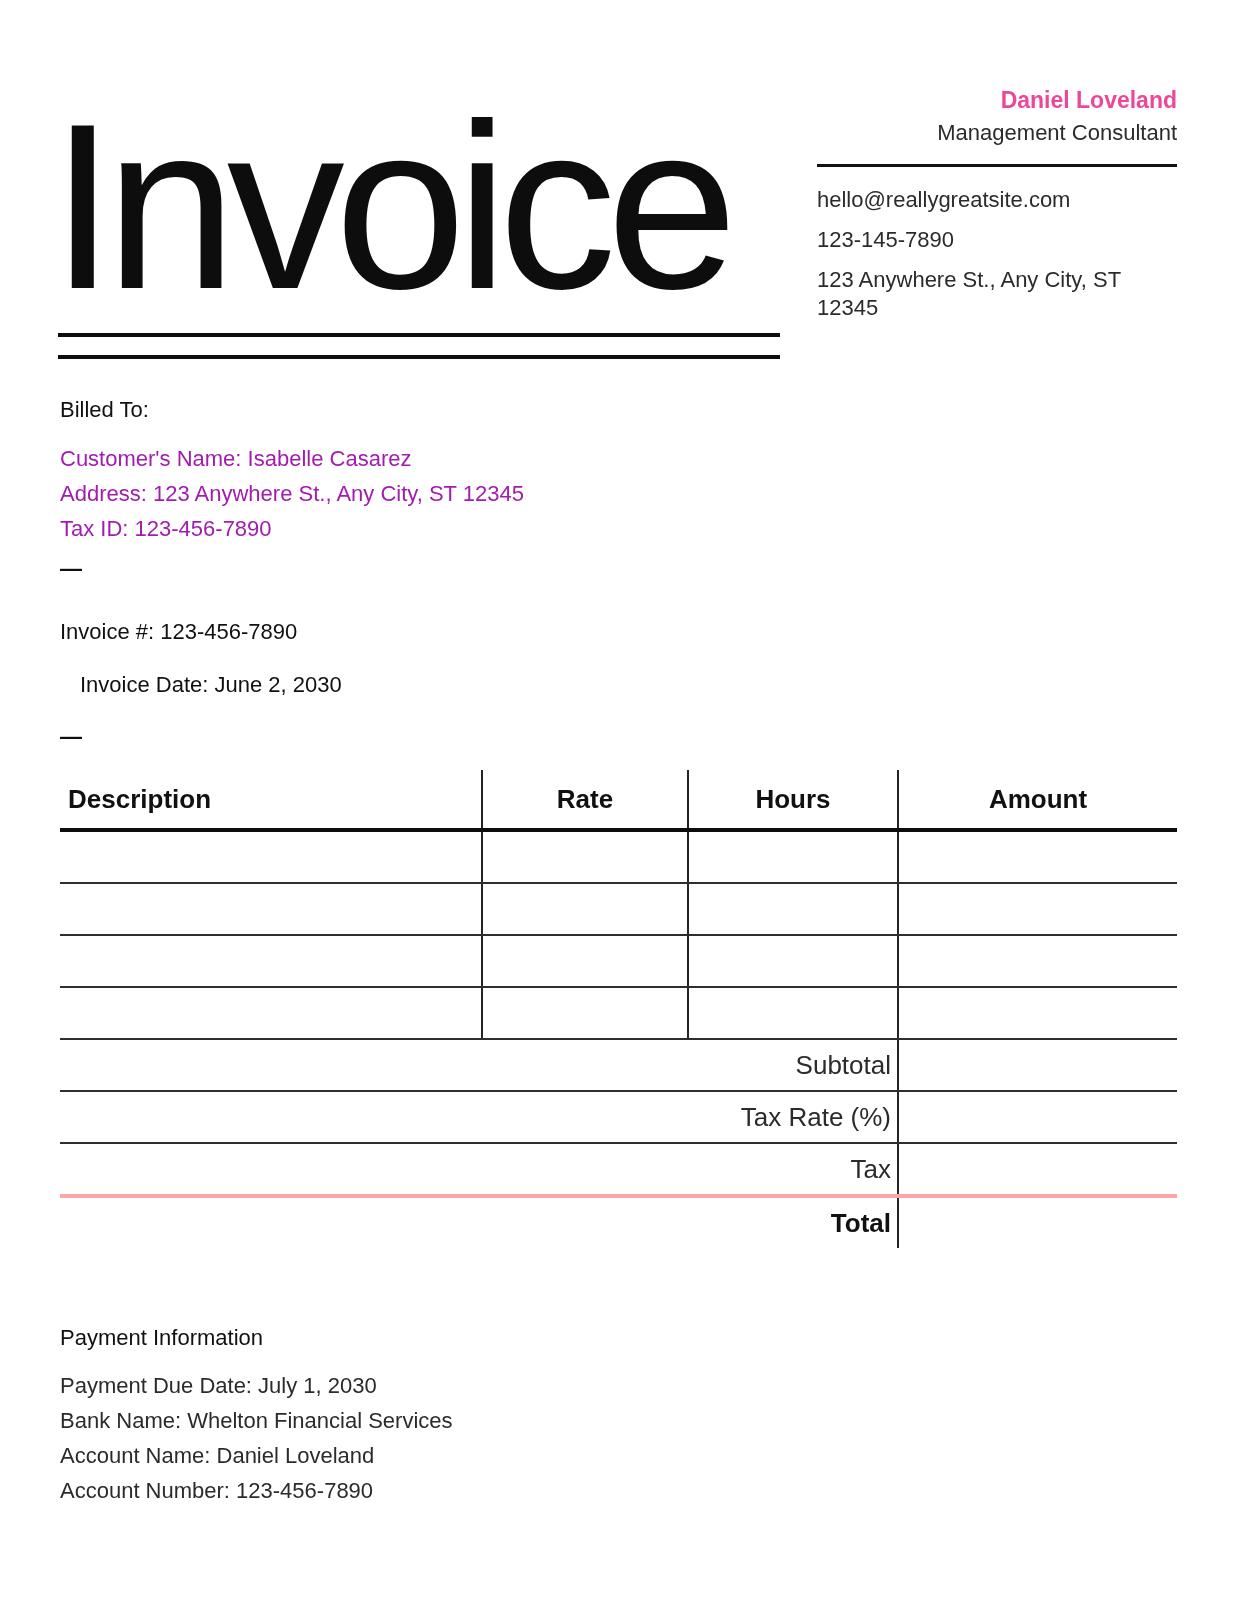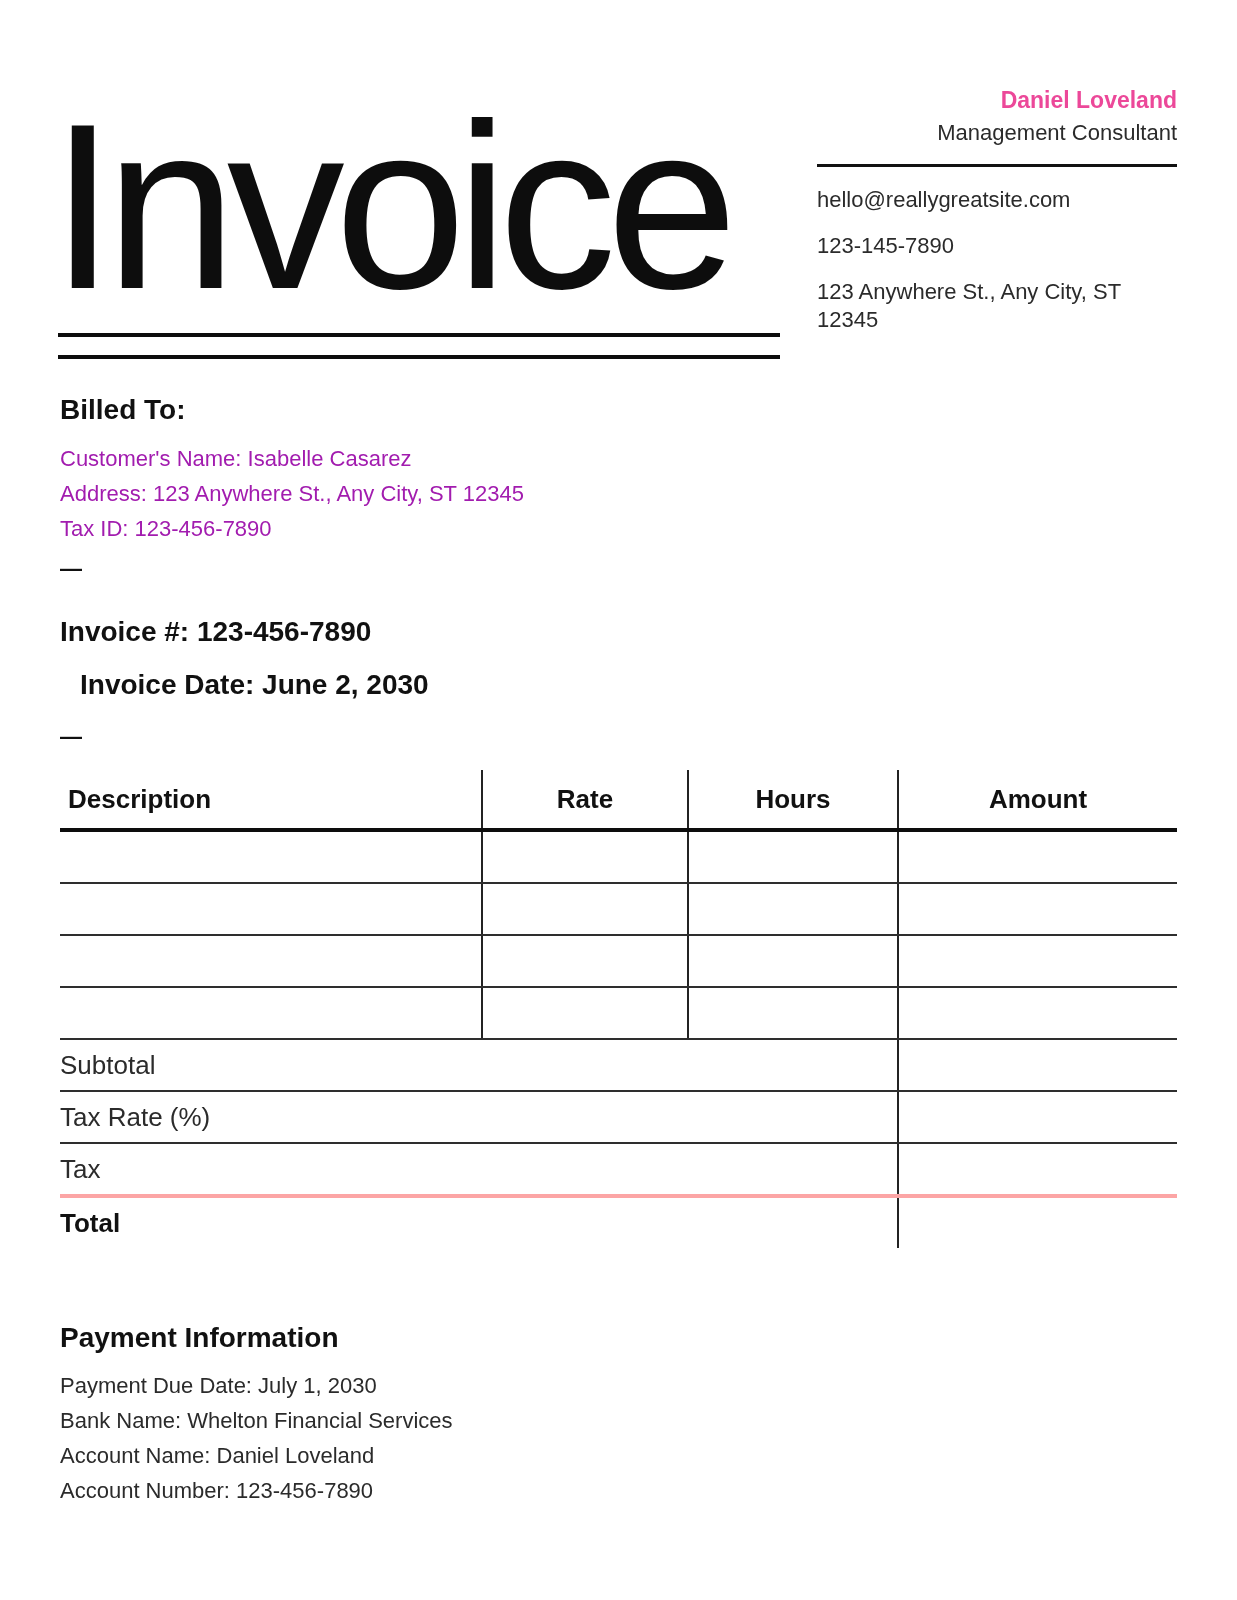--- a/index.html
+++ b/index.html
@@ -27,25 +27,25 @@
   .title-rule { left: 58px; width: 722px; height: 4px; background: #0d0d0d; }
   .title-rule.r1 { top: 333px; }
   .title-rule.r2 { top: 355px; }
 
   
   .contact { top: 86px; right: 60px; width: 360px; }
   .contact-name  { font-size: 23px; font-weight: bold; color: #ec4899; text-align: right; line-height: 28px; }
   .contact-role  { font-size: 22px; color: #2b2b2b; text-align: right; line-height: 28px; margin-top: 5px; }
   .contact-rule  { height: 3px; background: #111; margin-top: 17px; }
   .contact-lines { margin-top: 19px; font-size: 22px; line-height: 28px; }
-  .contact-lines p { margin: 18px 0 8px 0; }
+  .contact-lines p { margin: 12px 0 8px 0; }
 
   
   .billed { left: 60px; top: 396px; width: 720px; }
-  .h-bold { font-size: 28px; font-weight: bold; color: #111; line-height: 28px; }
+  .h-bold { font-size: 22px; font-weight: normal; color: #111; line-height: 28px; }
   .billed .lines { margin-top: 17px; font-size: 22px; line-height: 35px; color: #a21caf; }
   .billed .lines p { margin: 0; }
 
   .dash { font-size: 22px; font-weight: bold; color: #111; line-height: 22px; }
   .dash1 { left: 60px; top: 558px; }
   .dash2 { left: 60px; top: 726px; }
 
   .inv-num  { left: 60px; top: 618px; }
   .inv-date { left: 60px; top: 671px; margin-left: 20px; }
 
@@ -81,21 +81,21 @@
   }
   table.items tbody.body-rows td:not(:last-child) { border-right: 2px solid #232323; }
 
   table.items tbody.summary td {
     height: 50px;
     border-bottom: 2px solid #2e2e2e;
     vertical-align: middle;
     padding: 0;
   }
   table.items tbody.summary td.sum-label {
-    text-align: left;
+    text-align: right;
     padding-right: 6px;
     color: #2b2b2b;
     border-right: 2px solid #232323;
   }
   table.items tbody.summary tr.total-row td {
     border-top: 4px solid #fca5a5;
     border-bottom: none;
   }
   table.items tbody.summary tr.total-row td.sum-label { font-weight: bold; color: #111; }
 

